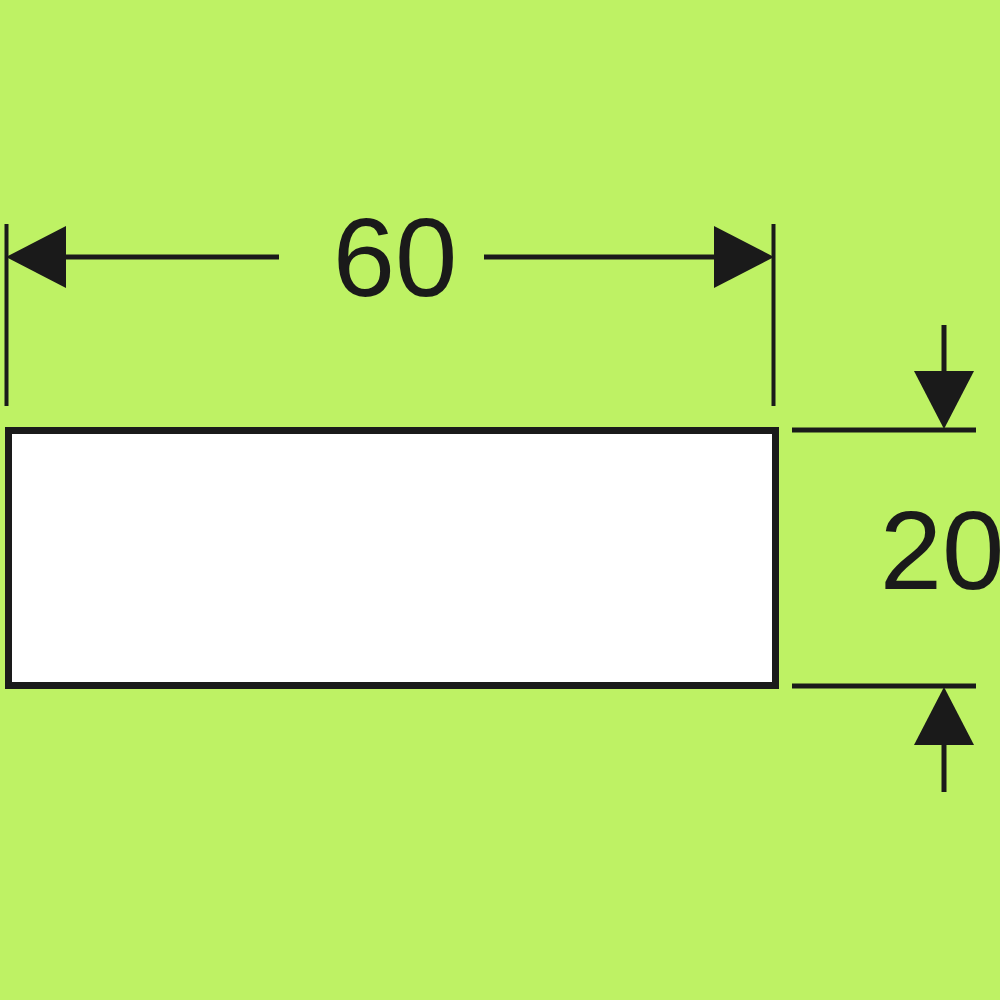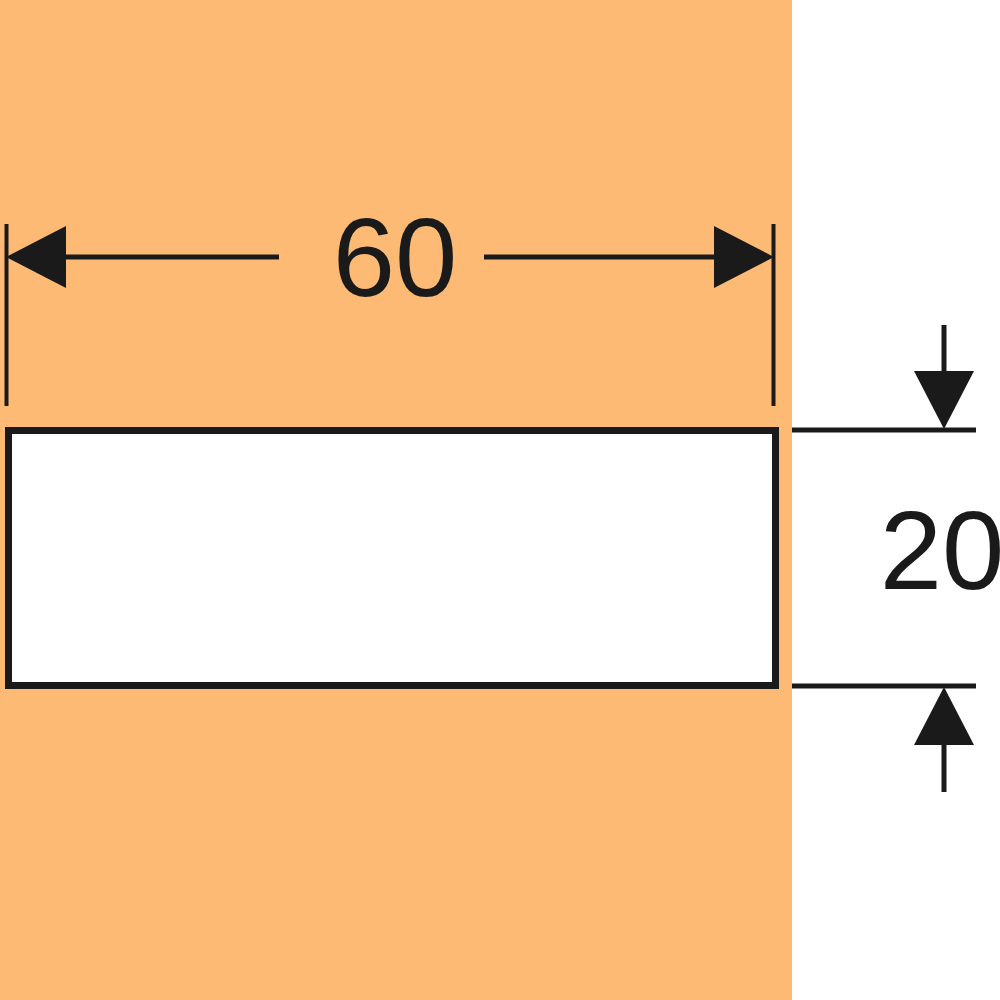--- a/index.html
+++ b/index.html
@@ -9,23 +9,23 @@
     background: #ffffff;
   }
   body {
     width: 1000px;
     height: 1000px;
     font-family: "Liberation Sans", sans-serif;
     overflow: hidden;
   }
   #drawing-root {
     position: relative;
-    width: 792px;
+    width: 1000px;
     height: 1000px;
-    background: #fdba74;
+    background: #bef264;
   }
   #drawing-svg {
     position: absolute;
     top: 0;
     left: 0;
     width: 1000px;
     height: 1000px;
     display: block;
   }
   .dim-text {

